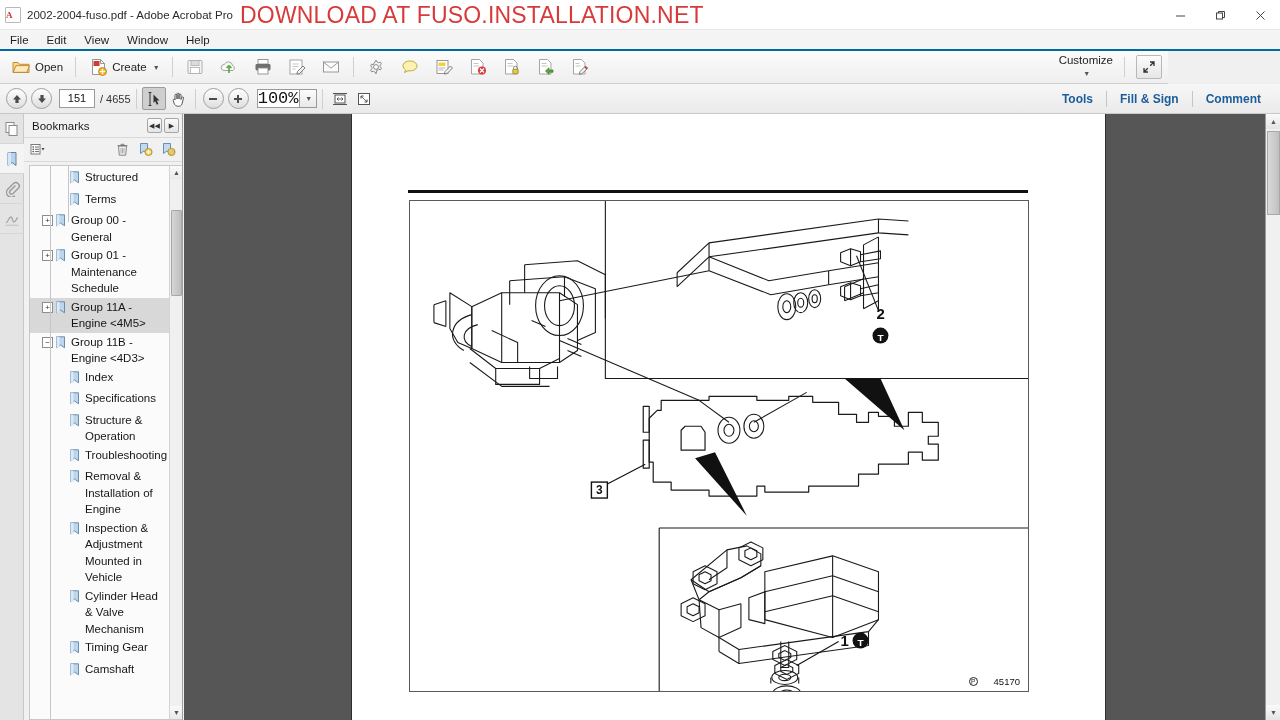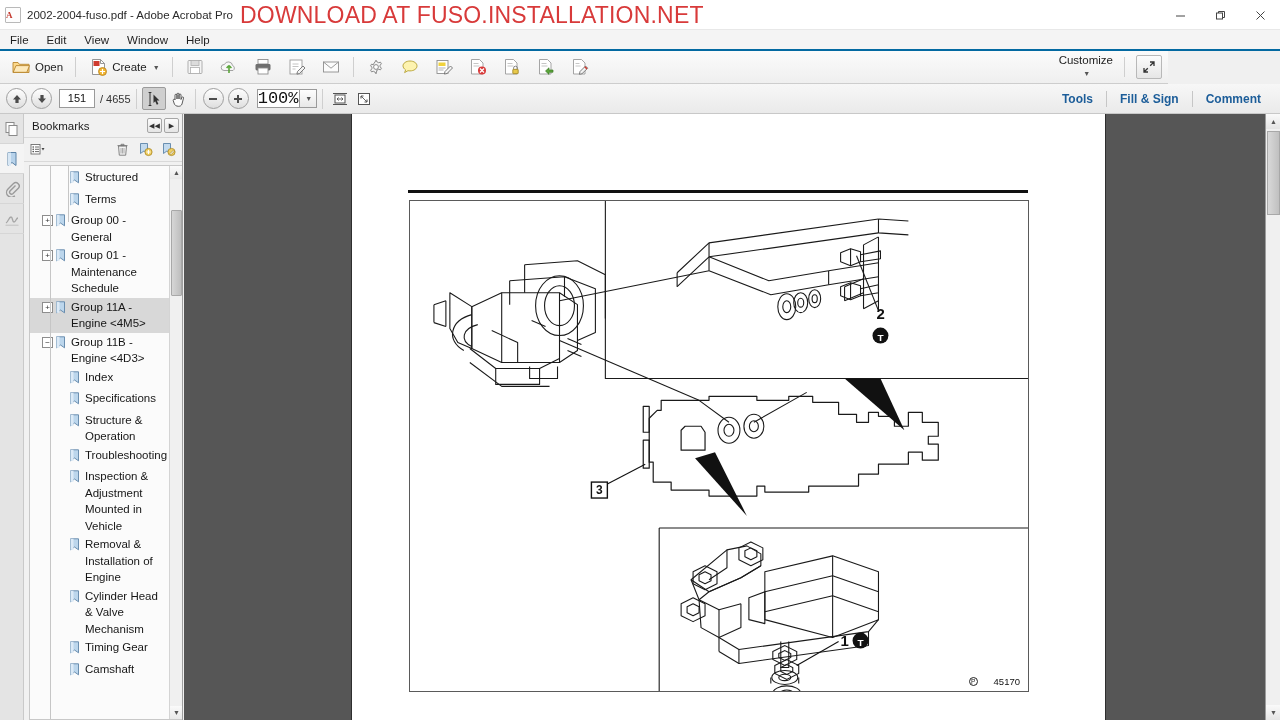--- a/index.html
+++ b/index.html
@@ -691,30 +691,30 @@
               </svg></span>
             <span class="bmlabel">Troubleshooting</span>
           </div>
           <div class="bmrow">
             <span class="bm-indent" style="width: 26px;"></span>
             <span class="bm-nogutter"></span>
             <span class="bmicon"><svg width="11" height="13" viewBox="0 0 11 13">
                 <path d="M1.5 0.8h8v11l-4-2.8-4 2.8z" fill="#bcd6ec" stroke="#5d84a8" stroke-width="0.9"></path>
                 <path d="M1.5 0.8h3v11l-3 0z" fill="#dceaf7"></path>
               </svg></span>
+            <span class="bmlabel">Removal &amp; Installation of Engine</span>
+          </div>
+          <div class="bmrow">
+            <span class="bm-indent" style="width: 26px;"></span>
+            <span class="bm-nogutter"></span>
+            <span class="bmicon"><svg width="11" height="13" viewBox="0 0 11 13">
+                <path d="M1.5 0.8h8v11l-4-2.8-4 2.8z" fill="#bcd6ec" stroke="#5d84a8" stroke-width="0.9"></path>
+                <path d="M1.5 0.8h3v11l-3 0z" fill="#dceaf7"></path>
+              </svg></span>
             <span class="bmlabel">Inspection &amp; Adjustment Mounted in Vehicle</span>
-          </div>
-          <div class="bmrow">
-            <span class="bm-indent" style="width: 26px;"></span>
-            <span class="bm-nogutter"></span>
-            <span class="bmicon"><svg width="11" height="13" viewBox="0 0 11 13">
-                <path d="M1.5 0.8h8v11l-4-2.8-4 2.8z" fill="#bcd6ec" stroke="#5d84a8" stroke-width="0.9"></path>
-                <path d="M1.5 0.8h3v11l-3 0z" fill="#dceaf7"></path>
-              </svg></span>
-            <span class="bmlabel">Removal &amp; Installation of Engine</span>
           </div>
           <div class="bmrow">
             <span class="bm-indent" style="width: 26px;"></span>
             <span class="bm-nogutter"></span>
             <span class="bmicon"><svg width="11" height="13" viewBox="0 0 11 13">
                 <path d="M1.5 0.8h8v11l-4-2.8-4 2.8z" fill="#bcd6ec" stroke="#5d84a8" stroke-width="0.9"></path>
                 <path d="M1.5 0.8h3v11l-3 0z" fill="#dceaf7"></path>
               </svg></span>
             <span class="bmlabel">Cylinder Head &amp; Valve Mechanism</span>
           </div>

